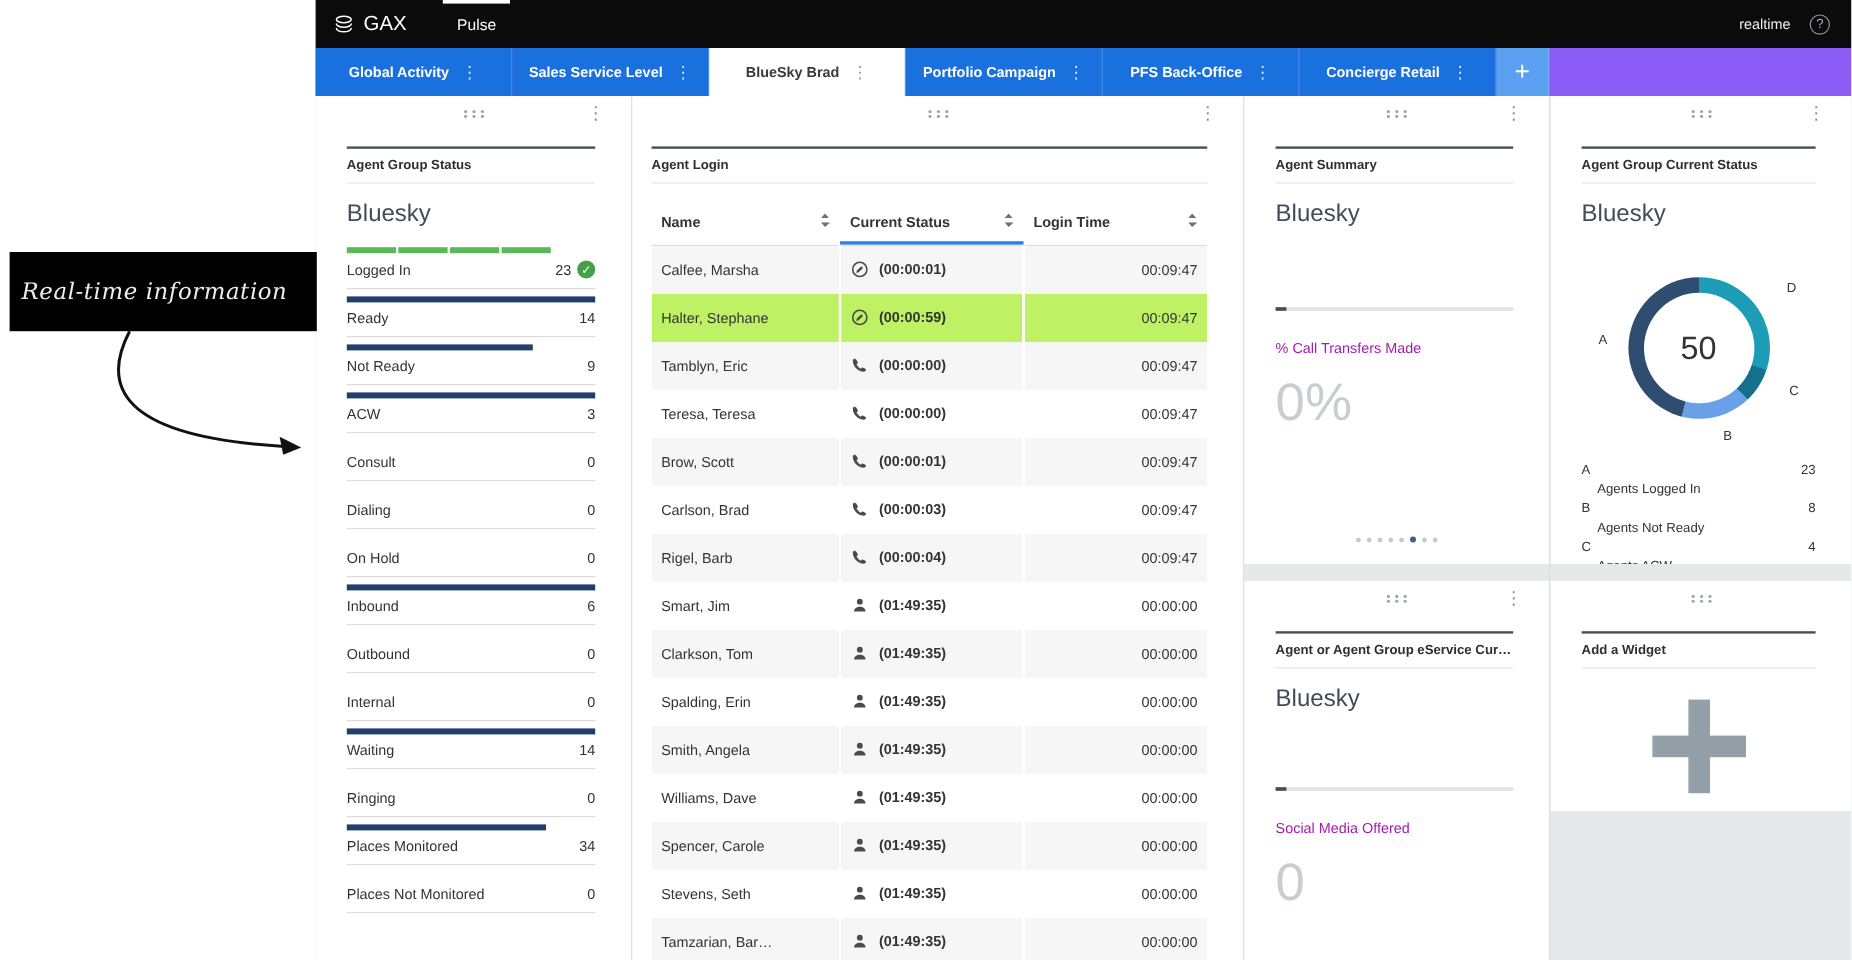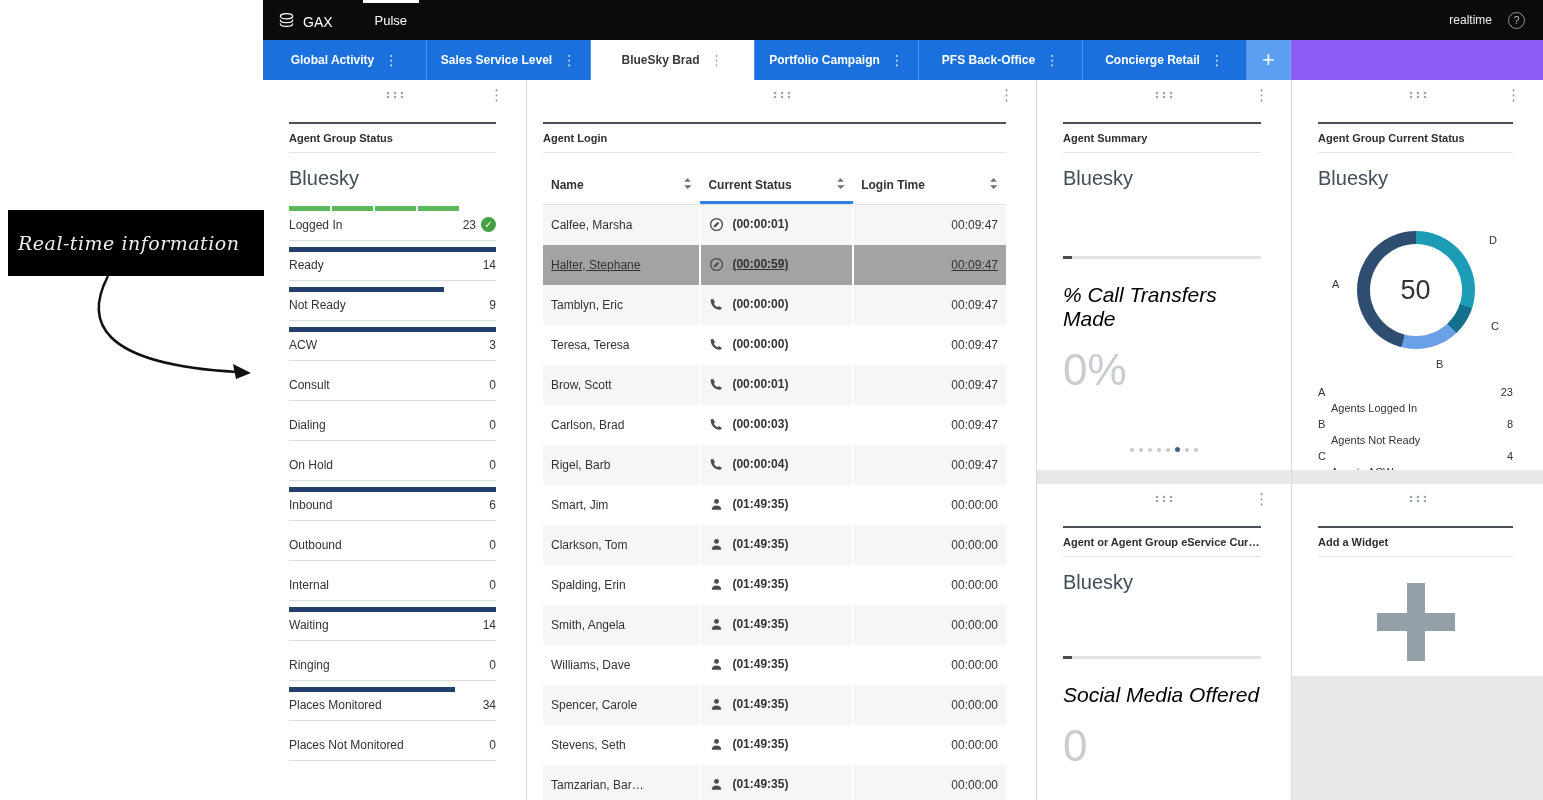--- a/index.html
+++ b/index.html
@@ -4,21 +4,21 @@
 <style>
   * { margin:0; padding:0; box-sizing:border-box; }
   html,body { width:1543px; height:800px; background:#fff; font-family:"Liberation Sans", sans-serif; overflow:hidden; }
   .canvas { position:relative; width:1543px; height:800px; background:#fff; overflow:hidden; }
 
   
   .app { position:absolute; left:263px; top:0; width:1280px; height:800px; }
 
   
   .topbar { position:absolute; top:0; left:0; width:100%; height:40px; background:#0b0b0b; display:flex; align-items:center; color:#fff; }
-  .brand { display:flex; align-items:flex-end; gap:7px; padding:0 8px 0 14px; font-size:14px; }
+  .brand { display:flex; align-items:center; gap:7px; padding:0 8px 0 14px; font-size:17px; }
   .pulse { position:relative; height:40px; display:flex; align-items:center; padding:0 12px; margin-left:22px; font-size:13px; cursor:pointer; }
   .pulse-ind { position:absolute; top:0; left:0; width:100%; height:3px; background:#fff; }
   .top-right { margin-left:auto; display:flex; align-items:center; gap:16px; padding-right:18px; }
   .realtime { font-size:12px; color:#f0f0f0; }
   .help { width:17px; height:17px; border-radius:50%; border:1px solid #8f969c; color:#aeb4ba; font-size:11px; display:flex; align-items:center; justify-content:center; cursor:pointer; }
 
   
   .tabbar { position:absolute; top:40px; left:0; width:100%; height:40px; background:#8b5cf6; display:flex; }
   .tab { width:164px; flex:none; background:#1a70dd; color:#fff; font-size:12px; font-weight:bold; display:flex; align-items:center; justify-content:center; gap:10px; border-right:1px solid #4a92e8; cursor:pointer; }
   .tab .menu-dots { font-weight:normal; font-size:14px; color:rgba(255,255,255,.85); }
@@ -56,29 +56,29 @@
 
   
   .col2 .wbody { padding:14px 30px 0 16px; }
   .agent-table { width:100%; border-collapse:collapse; margin-top:12px; table-layout:fixed; font-size:12px; color:#333; }
   .agent-table th { font-weight:bold; text-align:left; padding:12px 8px 11px; border-bottom:1px solid #e0e0e0; font-size:12px; cursor:pointer; }
   .agent-table th.sorted { box-shadow:inset 0 -3px 0 #2e7fe8; }
   .th-inner { display:flex; align-items:center; justify-content:space-between; }
   .agent-table td { height:40px; padding:0 8px; border-right:2px solid #fff; overflow:hidden; white-space:nowrap; text-overflow:ellipsis; }
   .agent-table td:last-child { border-right:none; }
   .agent-table tbody tr:nth-child(odd) { background:#f6f6f6; }
-  .agent-table tbody tr.selected { background:#a3a3a3;text-decoration:underline; }
+  .agent-table tbody tr.selected { background:#bef264; }
   .c-status { font-weight:bold; }
   .sicon { display:inline-block; vertical-align:middle; margin-right:8px; width:15px; height:15px; }
   .c-login { text-align:right; padding-right:14px; }
 
   
   .mini-div { height:3px; background:#e2e3e5; margin-top:66px; position:relative; }
   .mini-div .darkseg { position:absolute; left:0; top:0; width:9px; height:3px; background:#4a4a4a; }
-  .metric-label { font-size:21px; color:#000000; margin-top:24px;font-style:italic; }
+  .metric-label { font-size:12px; color:#a21caf; margin-top:24px; }
   .metric-value { font-size:44px; color:#c9cdd2; margin-top:14px; }
   .dots { position:absolute; bottom:18px; left:50%; transform:translateX(-50%); display:flex; gap:5px; align-items:center; }
   .dot { width:4px; height:4px; border-radius:50%; background:#c6cad0; cursor:pointer; }
   .dot.active { background:#44608f; width:5px; height:5px; }
 
   
   .donut-wrap { position:relative; height:168px; margin-top:8px; }
   .donut { position:absolute; left:50%; top:84px; transform:translate(-50%,-50%); width:118px; height:118px; border-radius:50%; }
   .donut-hole { position:absolute; left:13px; top:13px; right:13px; bottom:13px; border-radius:50%; background:#fff; display:flex; align-items:center; justify-content:center; font-size:27px; color:#333; }
   .dlabel { position:absolute; font-size:11px; color:#333; }

